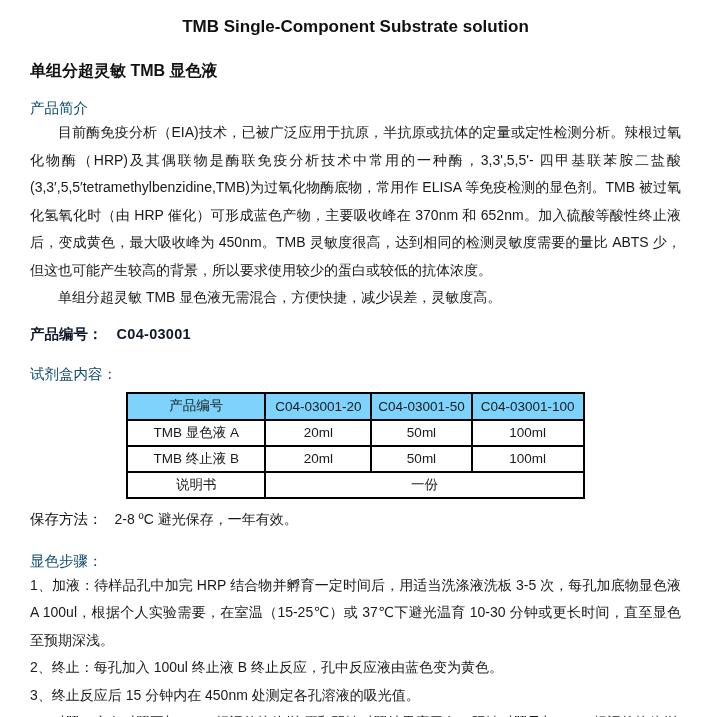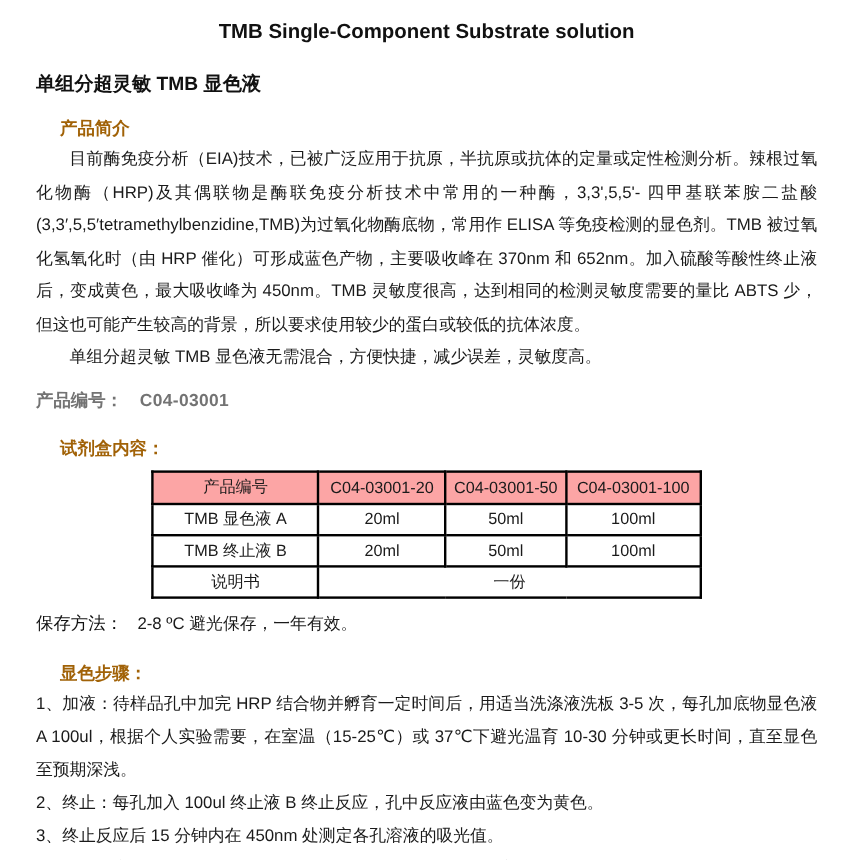--- a/index.html
+++ b/index.html
@@ -26,39 +26,38 @@
   .title-zh {
     text-align: left;
     font-size: 16px;
     font-weight: bold;
     line-height: 22px;
     margin-top: 20px;
     color: #111;
   }
   .section-heading {
     font-size: 14.5px;
-    font-weight: bold;
+    font-weight: normal;
     line-height: 18px;
-    color: #a16207;
-    margin-left: 20px;
+    color: #0c4a6e;
   }
   .intro-heading { margin-top: 17px; }
   .body-para {
     font-size: 14px;
     line-height: 27.5px;
     text-align: justify;
     text-indent: 2em;
   }
   .intro-para1 { margin-top: 2px; }
   .catalog-line {
     margin-top: 13px;
     font-size: 14.5px;
     font-weight: bold;
     line-height: 18px;
-    color: #737373;
+    color: #0f172a;
   }
   .catalog-line .catalog-value { margin-left: 14px; letter-spacing: 0.3px; }
   .kit-heading { margin-top: 22px; }
   table.kit-table {
     border-collapse: collapse;
     margin: 9px auto 0 auto;
     font-size: 13.5px;
     color: #1a1a1a;
   }
   table.kit-table th, table.kit-table td {
@@ -67,21 +66,21 @@
     vertical-align: middle;
     height: 26px;
     padding: 0 6px;
     font-weight: normal;
     white-space: nowrap;
   }
   table.kit-table th.col1, table.kit-table td.col1 { width: 138px; }
   table.kit-table th.col2, table.kit-table td.col2 { width: 106px; }
   table.kit-table th.col3, table.kit-table td.col3 { width: 100px; }
   table.kit-table th.col4, table.kit-table td.col4 { width: 112px; }
-  table.kit-table thead th { background: #fca5a5; height: 27px; }
+  table.kit-table thead th { background: #7dd3fc; height: 27px; }
   .storage-line {
     margin-top: 10px;
     font-size: 14px;
     line-height: 20px;
   }
   .storage-line .storage-label { font-weight: normal; font-size: 14.5px; color: #111; }
   .storage-line .storage-text { margin-left: 12px; }
   .steps-heading { margin-top: 23px; }
   .step-item {
     font-size: 14px;

